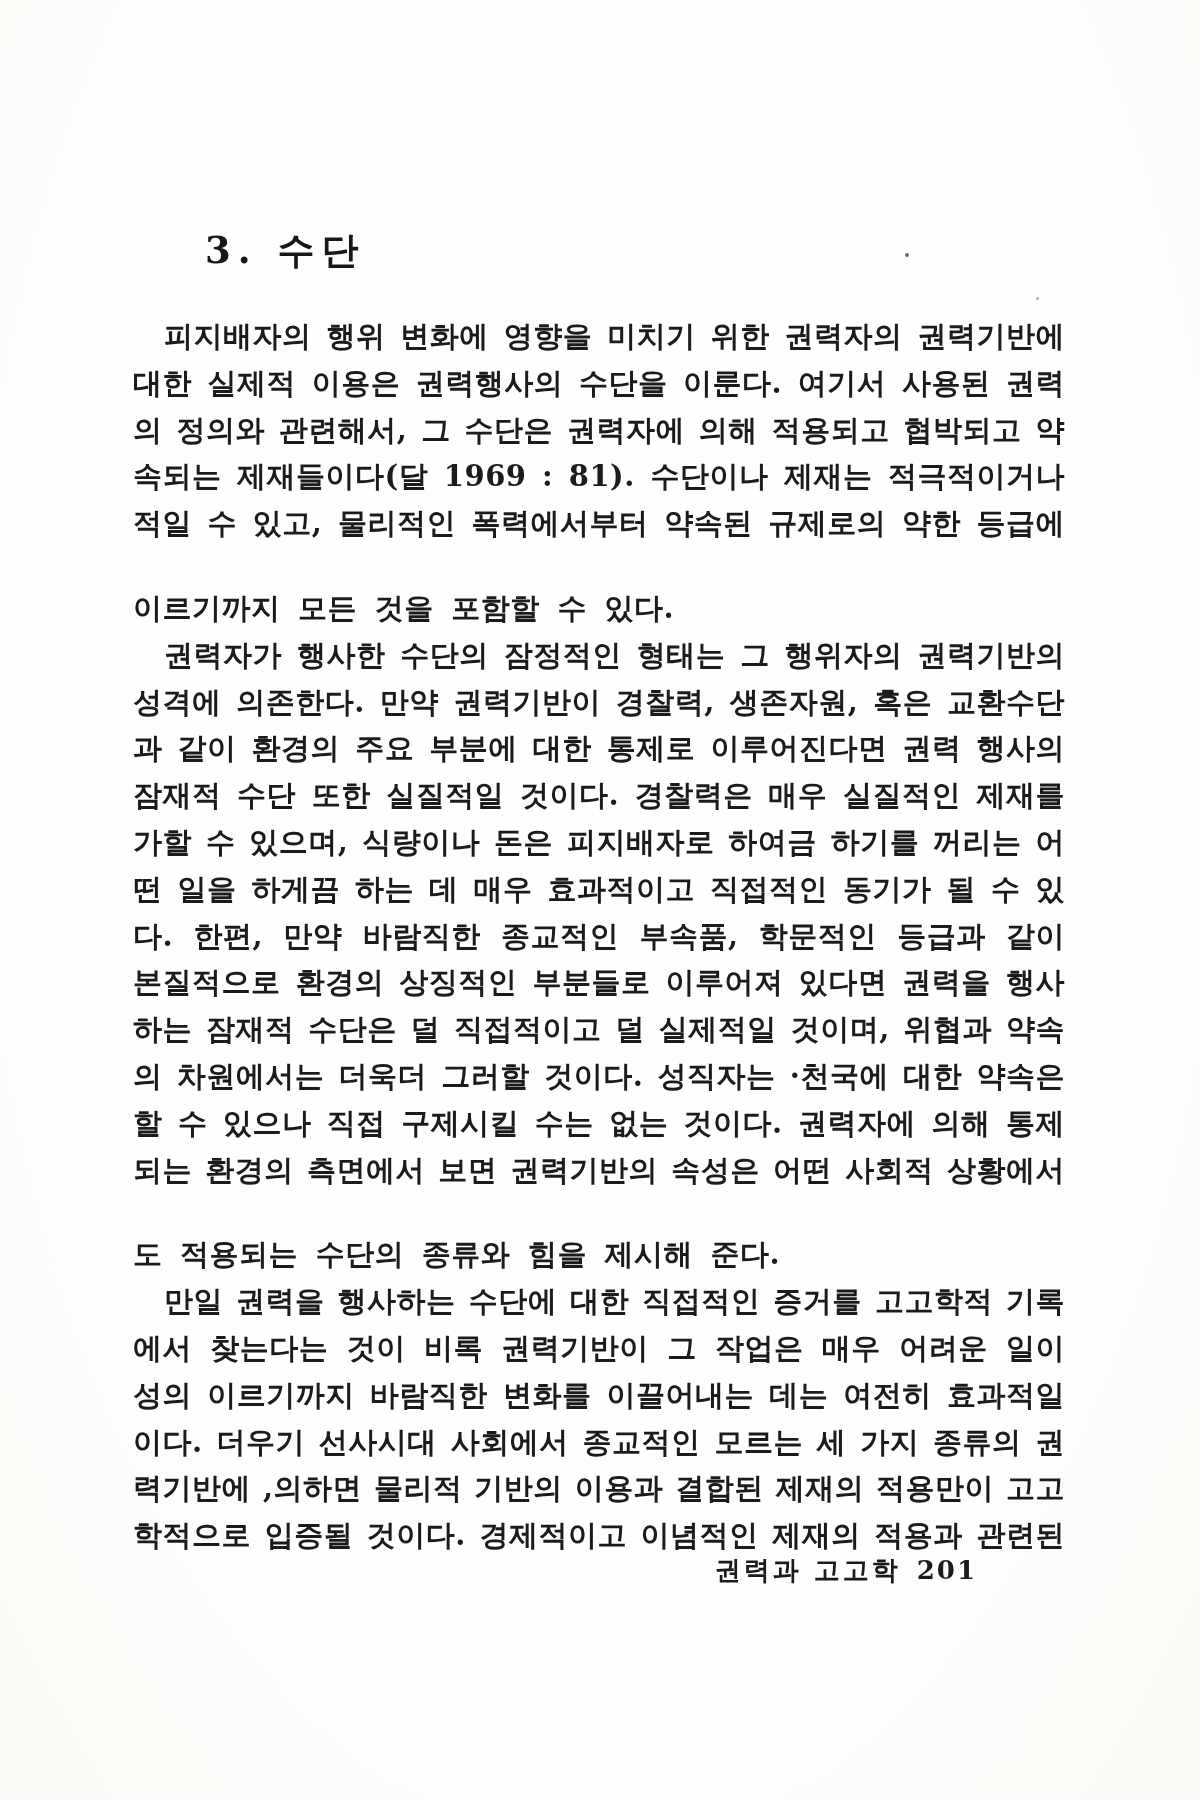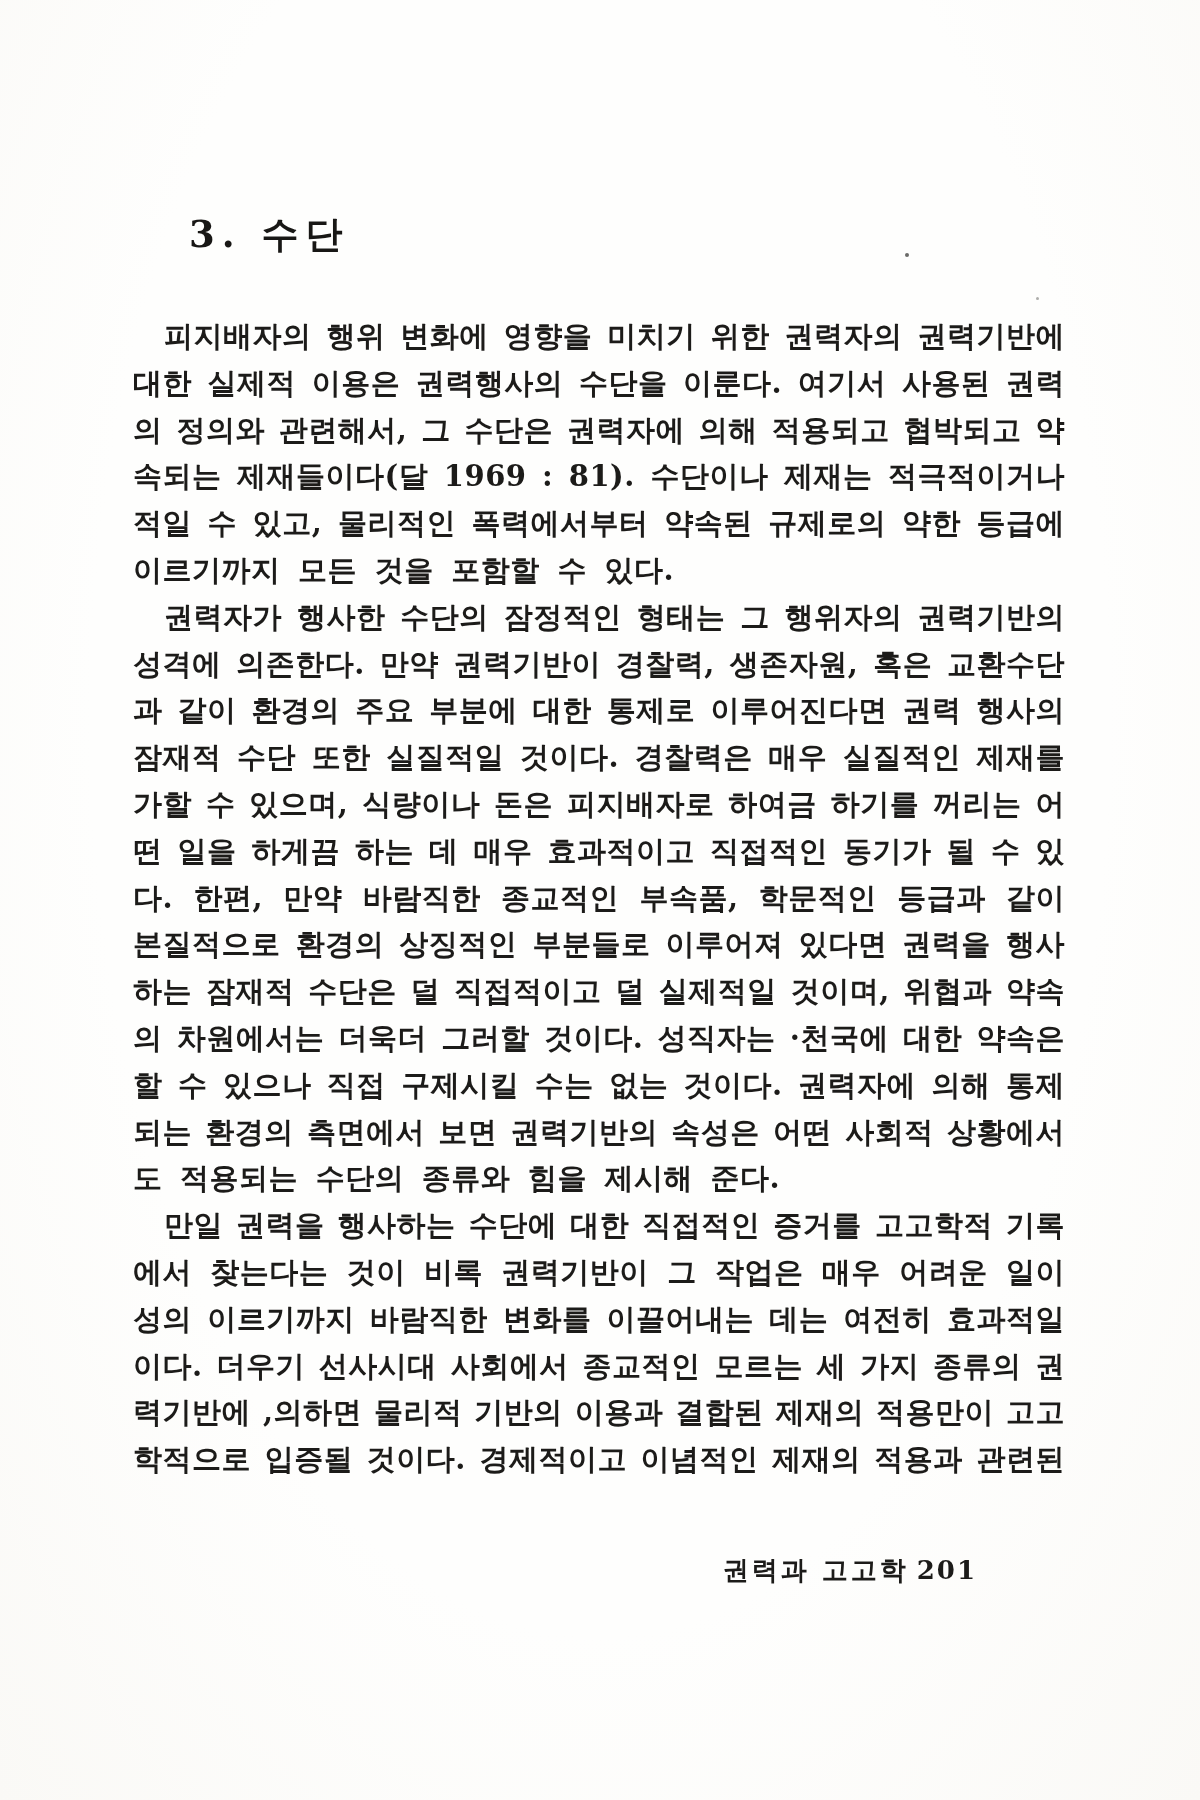--- a/index.html
+++ b/index.html
@@ -15,21 +15,21 @@
     background: #fdfdfb;
     background-image: radial-gradient(ellipse at 50% 40%, #fefefd 60%, #faf9f6 100%);
     overflow: hidden;
     font-family: "DejaVu Serif", "Liberation Serif", serif;
     color: #1b1a18;
   }
   .heading {
     position: absolute;
     left: 189px;
     top: 210px;
-    margin: 0;
+    margin: 16px;
     font-size: 37px;
     font-weight: 600;
     letter-spacing: 7px;
     color: #181715;
   }
   .textblock {
     position: absolute;
     left: 133px;
     top: 313px;
     width: 932px;
@@ -45,32 +45,33 @@
     text-align-last: justify;
     text-justify: inter-word;
     white-space: normal;
     overflow: hidden;
   }
   .line.indent { padding-left: 31px; }
   .line.flush {
     text-align: center;
     text-align-last: left;
     word-spacing: 7px;
+    margin-top: 38px;
   }
   .footer {
     position: absolute;
     top: 1553px;
     right: 223px;
     font-size: 26px;
     font-weight: 600;
     letter-spacing: 3px;
     color: #1c1b19;
   }
   .footer .pagenum {
-    margin-left: 8px;
+    margin-left: 16px;
     letter-spacing: 2px;
     font-variant-numeric: oldstyle-nums;
   }
   .speck {
     position: absolute;
     background: #6b6b68;
     border-radius: 50%;
   }
   .speck-1 { left: 905px; top: 253px; width: 4px; height: 4px; }
   .speck-2 { left: 1036px; top: 297px; width: 3px; height: 3px; opacity: .55; }

